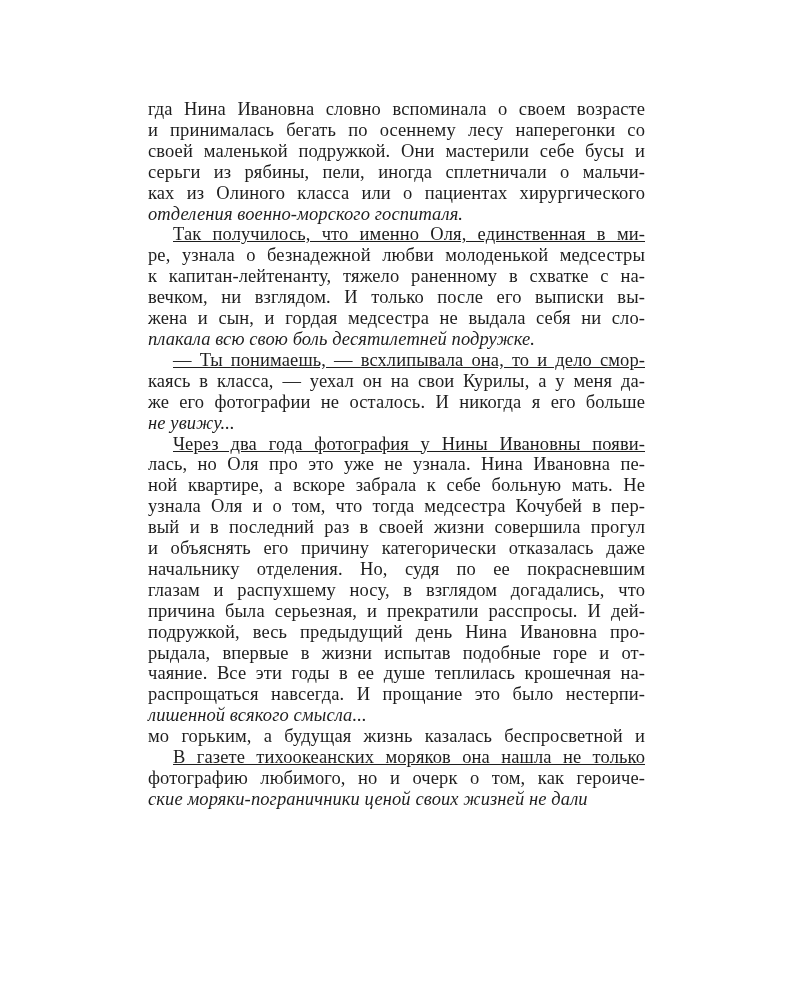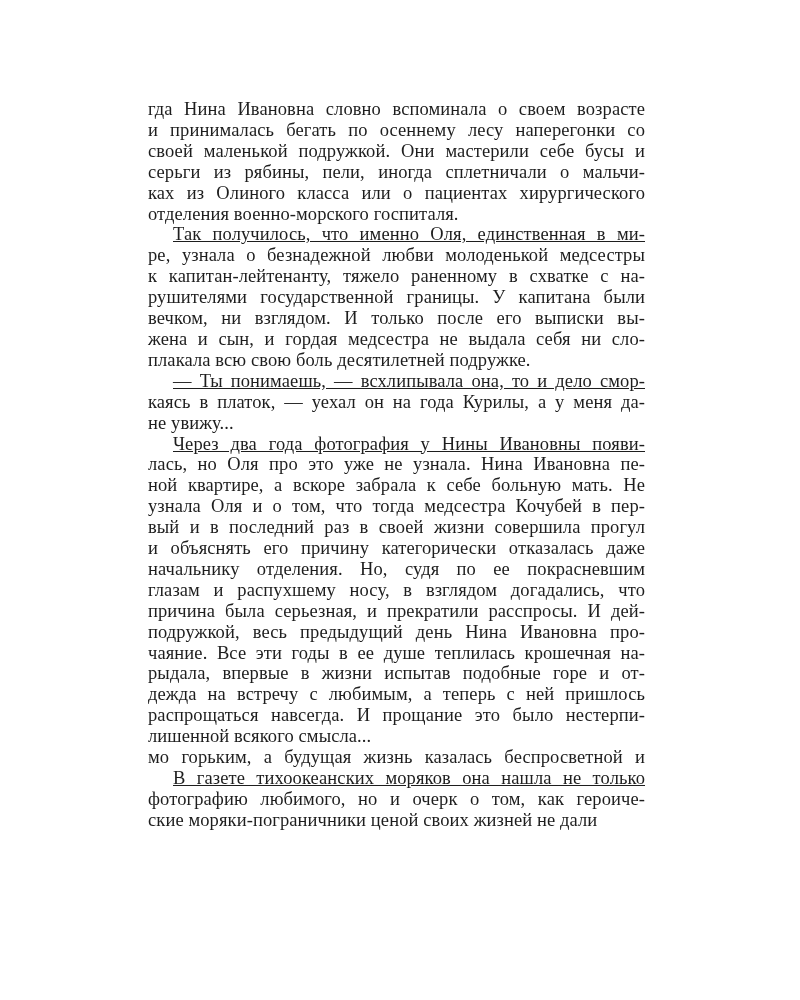--- a/index.html
+++ b/index.html
@@ -25,20 +25,21 @@
     line-height: 20.9px;
     letter-spacing: 0.1px;
   }
   .line {
     text-align: justify;
     text-align-last: justify;
     white-space: normal;
   }
   .line.para-end {
     text-align-last: left;
+    font-style: italic;
   }
   .line.indent {
     text-indent: 25px;
     text-decoration: underline;
   }
   .page-footer {
     position: absolute;
     left: 148px;
     top: 884px;
     width: 497px;
@@ -64,40 +65,39 @@
   <div class="text-block">
       <div class="line">гда Нина Ивановна словно вспоминала о своем возрасте</div>
       <div class="line">и принималась бегать по осеннему лесу наперегонки со</div>
       <div class="line">своей маленькой подружкой. Они мастерили себе бусы и</div>
       <div class="line">серьги из рябины, пели, иногда сплетничали о мальчи-</div>
       <div class="line">ках из Олиного класса или о пациентах хирургического</div>
       <div class="line para-end">отделения военно-морского госпиталя.</div>
       <div class="line indent">Так получилось, что именно Оля, единственная в ми-</div>
       <div class="line">ре, узнала о безнадежной любви молоденькой медсестры</div>
       <div class="line">к капитан-лейтенанту, тяжело раненному в схватке с на-</div>
-      <div class="line">рушителями государственной границы. У капитана были</div>
       <div class="line">вечком, ни взглядом. И только после его выписки вы-</div>
       <div class="line">жена и сын, и гордая медсестра не выдала себя ни сло-</div>
       <div class="line para-end">плакала всю свою боль десятилетней подружке.</div>
       <div class="line indent">— Ты понимаешь, — всхлипывала она, то и дело смор-</div>
-      <div class="line">каясь в платок, — уехал он на года Курилы, а у меня да-</div>
+      <div class="line">каясь в класса, — уехал он на свои Курилы, а у меня да-</div>
+      <div class="line">же его фотографии не осталось. И никогда я его больше</div>
       <div class="line para-end">не увижу...</div>
       <div class="line indent">Через два года фотография у Нины Ивановны появи-</div>
       <div class="line">лась, но Оля про это уже не узнала. Нина Ивановна пе-</div>
       <div class="line">ной квартире, а вскоре забрала к себе больную мать. Не</div>
       <div class="line">узнала Оля и о том, что тогда медсестра Кочубей в пер-</div>
       <div class="line">вый и в последний раз в своей жизни совершила прогул</div>
       <div class="line">и объяснять его причину категорически отказалась даже</div>
       <div class="line">начальнику отделения. Но, судя по ее покрасневшим</div>
       <div class="line">глазам и распухшему носу, в взглядом догадались, что</div>
       <div class="line">причина была серьезная, и прекратили расспросы. И дей-</div>
       <div class="line">подружкой, весь предыдущий день Нина Ивановна про-</div>
+      <div class="line">рыдала, впервые в жизни испытав подобные горе и от-</div>
       <div class="line">чаяние. Все эти годы в ее душе теплилась крошечная на-</div>
-      <div class="line">рыдала, впервые в жизни испытав подобные горе и от-</div>
-      <div class="line">дежда на встречу с любимым, а теперь с ней пришлось</div>
       <div class="line">распрощаться навсегда. И прощание это было нестерпи-</div>
       <div class="line para-end">лишенной всякого смысла...</div>
       <div class="line">мо горьким, а будущая жизнь казалась беспросветной и</div>
       <div class="line indent">В газете тихоокеанских моряков она нашла не только</div>
       <div class="line">фотографию любимого, но и очерк о том, как героиче-</div>
       <div class="line para-end">ские моряки-пограничники ценой своих жизней не дали</div>
     </div>
   <div class="page-footer">
     <span class="page-number">13</span>
     <div class="page-number-rule"></div>

